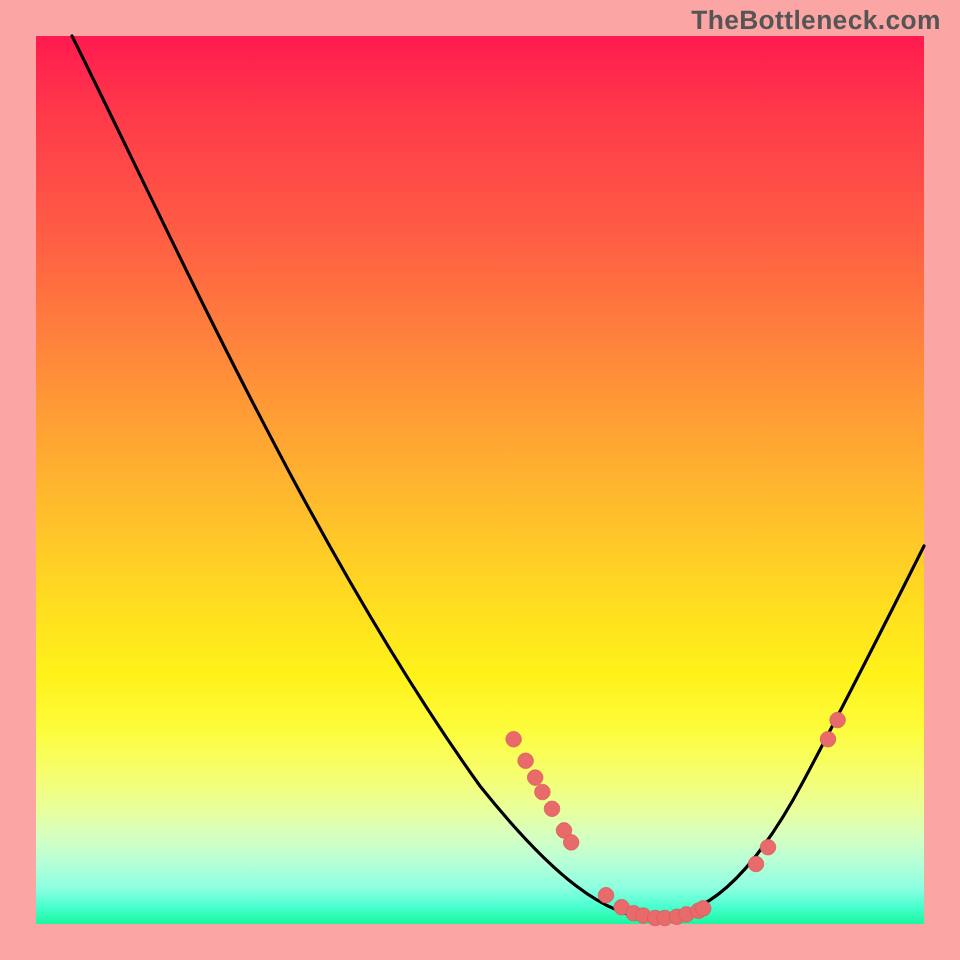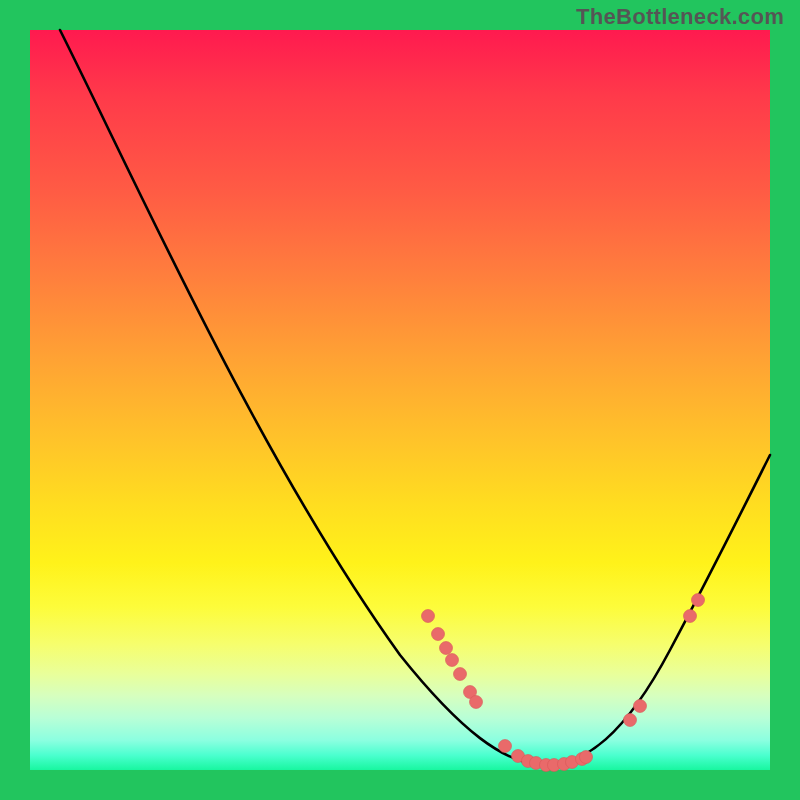--- a/index.html
+++ b/index.html
@@ -1,21 +1,21 @@
 <!DOCTYPE html>
 <html><head>
 <meta charset="utf-8">
 <style>
   * { margin: 0; padding: 0; box-sizing: border-box; }
   html, body { width: 800px; height: 800px; overflow: hidden; background: #000; }
   .frame {
     position: relative;
     width: 800px;
     height: 800px;
-    background: #22c55e;
+    background: #fca5a5;
   }
   .watermark {
     position: absolute;
     top: 4px;
     right: 16px;
     font-family: Arial, Helvetica, sans-serif;
     font-size: 22px;
     font-weight: 600;
     color: #555;
     letter-spacing: 0.3px;

